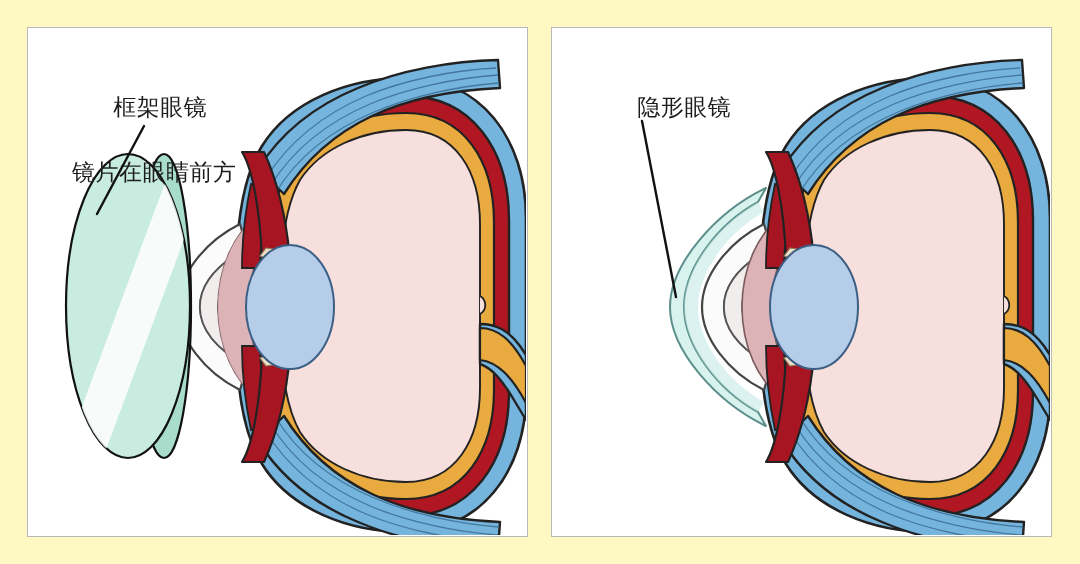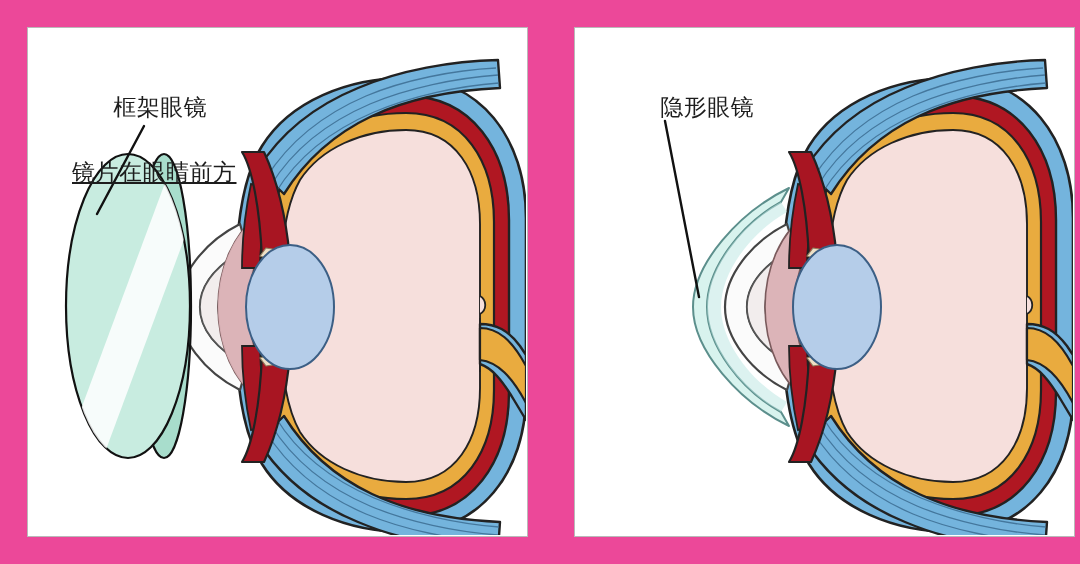--- a/index.html
+++ b/index.html
@@ -1,22 +1,22 @@
 <!DOCTYPE html>
 <html><head>
 <meta charset="utf-8">
 <style>
   html,body{margin:0;padding:0;background:#ffffff;}
   body{width:1080px;height:564px;font-family:"Liberation Sans","DejaVu Sans",sans-serif;overflow:hidden;}
-  .stage{position:relative;width:1080px;height:564px;background:#ec4899;}
+  .stage{position:relative;width:1080px;height:564px;background:#fef9c3;}
   .panel{position:absolute;top:27px;height:510px;background:#ffffff;border:1.5px solid #b9b9b9;box-sizing:border-box;overflow:hidden;}
   .panel-left{left:27px;width:501px;}
-  .panel-right{left:574px;width:501px;}
+  .panel-right{left:551px;width:501px;}
   .caption{position:absolute;left:44px;top:30px;color:#1d1d1d;font-size:23px;line-height:1.42;letter-spacing:.5px;white-space:pre;}
-  .caption .l2{display:block;text-decoration:underline;}
+  .caption .l2{display:block;}
   svg{display:block;position:absolute;left:0;top:0;}
 </style>
 </head>
 <body>
 
 <div class="stage">
 
   <div class="panel panel-left">
     <svg width="498" height="507" viewBox="0 0 498 507">
       <defs>

